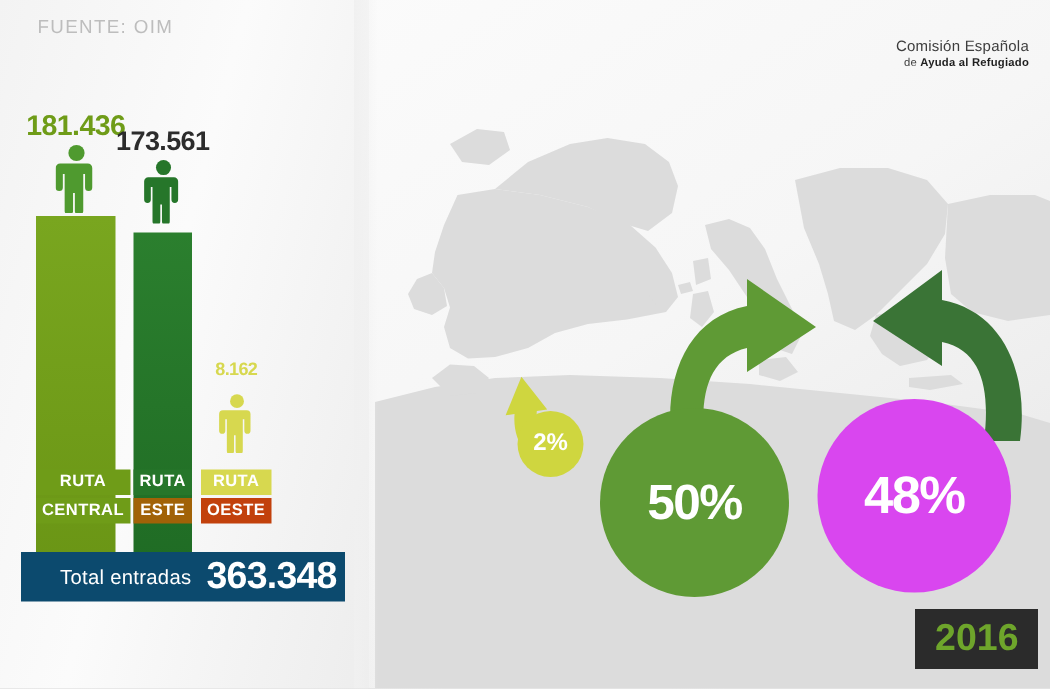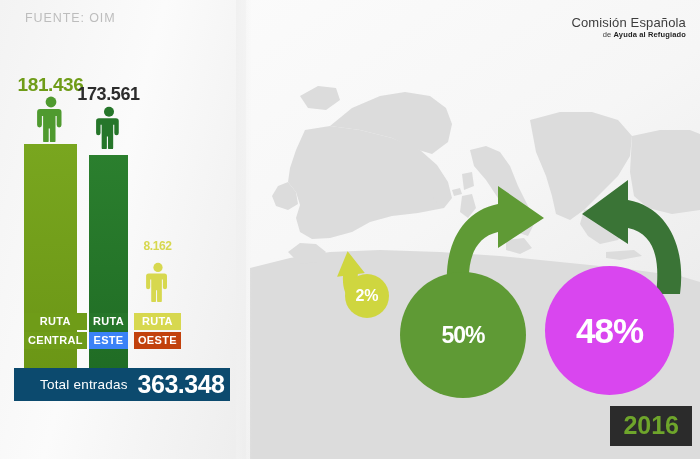--- a/index.html
+++ b/index.html
@@ -60,21 +60,21 @@
     width:216px; height:33px; background:#0c4a6e;
     display:flex; align-items:center; gap:10px; padding-left:26px;
   }
   .total .tlabel{ color:#ffffff; font-size:13.5px; letter-spacing:.2px; }
   .total .tvalue{ color:#ffffff; font-size:25px; font-weight:bold; letter-spacing:-.5px; }
 
   
   .logo{ position:absolute; right:14px; top:12px; text-align:right; }
   .logo .mark{ font-size:27px; font-weight:bold; color:#2f2f2f; letter-spacing:-.5px; line-height:1; }
   .logo .mark .par{ color:#76a32a; }
-  .logo .sub1{ font-size:13px; color:#3d3d3d; letter-spacing:.15px; margin-top:3px; }
+  .logo .sub1{ font-size:10px; color:#3d3d3d; letter-spacing:.15px; margin-top:14px; }
   .logo .sub2{ font-size:7.5px; color:#3d3d3d; letter-spacing:.15px; }
   .logo .sub2 b{ color:#1f1f1f; }
 
   
   .circle{
     position:absolute; border-radius:50%;
     display:flex; align-items:center; justify-content:center;
     color:#ffffff; font-weight:bold; letter-spacing:-1px;
   }
   .pct-small{ position:absolute; border-radius:50%;
@@ -205,21 +205,21 @@
     </div>
   </div>
 
   <div class="routelabels">
     <div class="rl" style="left:24px;">
       <span style="background:#6f9c18;">RUTA</span>
       <span style="background:#6f9c18;">CENTRAL</span>
     </div>
     <div class="rl" style="left:89px;">
       <span style="background:#26762a;">RUTA</span>
-      <span style="background:#3b82f6;">ESTE</span>
+      <span style="background:#a16207;">ESTE</span>
     </div>
     <div class="rl" style="left:134px;">
       <span style="background:#d7d84f;">RUTA</span>
       <span style="background:#c2410c;">OESTE</span>
     </div>
   </div>
 
   <div class="total">
     <div class="tlabel">Total entradas</div>
     <div class="tvalue">363.348</div>
@@ -227,21 +227,21 @@
 
   <div class="logo">
     <div class="sub1">Comisión Española</div>
     <div class="sub2"><span>de </span><b>Ayuda al Refugiado</b></div>
   </div>
 
   <div class="pct-small" style="left:345px; top:274px; width:44px; height:44px; background:#cfd63f; font-size:16px;">
     <span>2%</span>
   </div>
 
-  <div class="circle" style="left:400px; top:272px; width:126px; height:126px; background:#5f9a35; font-size:23px;">
+  <div class="circle" style="left:400px; top:272px; width:126px; height:126px; background:#5f9a35; font-size:33px;">
     <span>50%</span>
   </div>
 
   <div class="circle" style="left:545px; top:266px; width:129px; height:129px; background:#d946ef; font-size:35px;text-align:center;">
     <span>48%</span>
   </div>
 
   <div class="year">
     <span>2016</span>
   </div>

